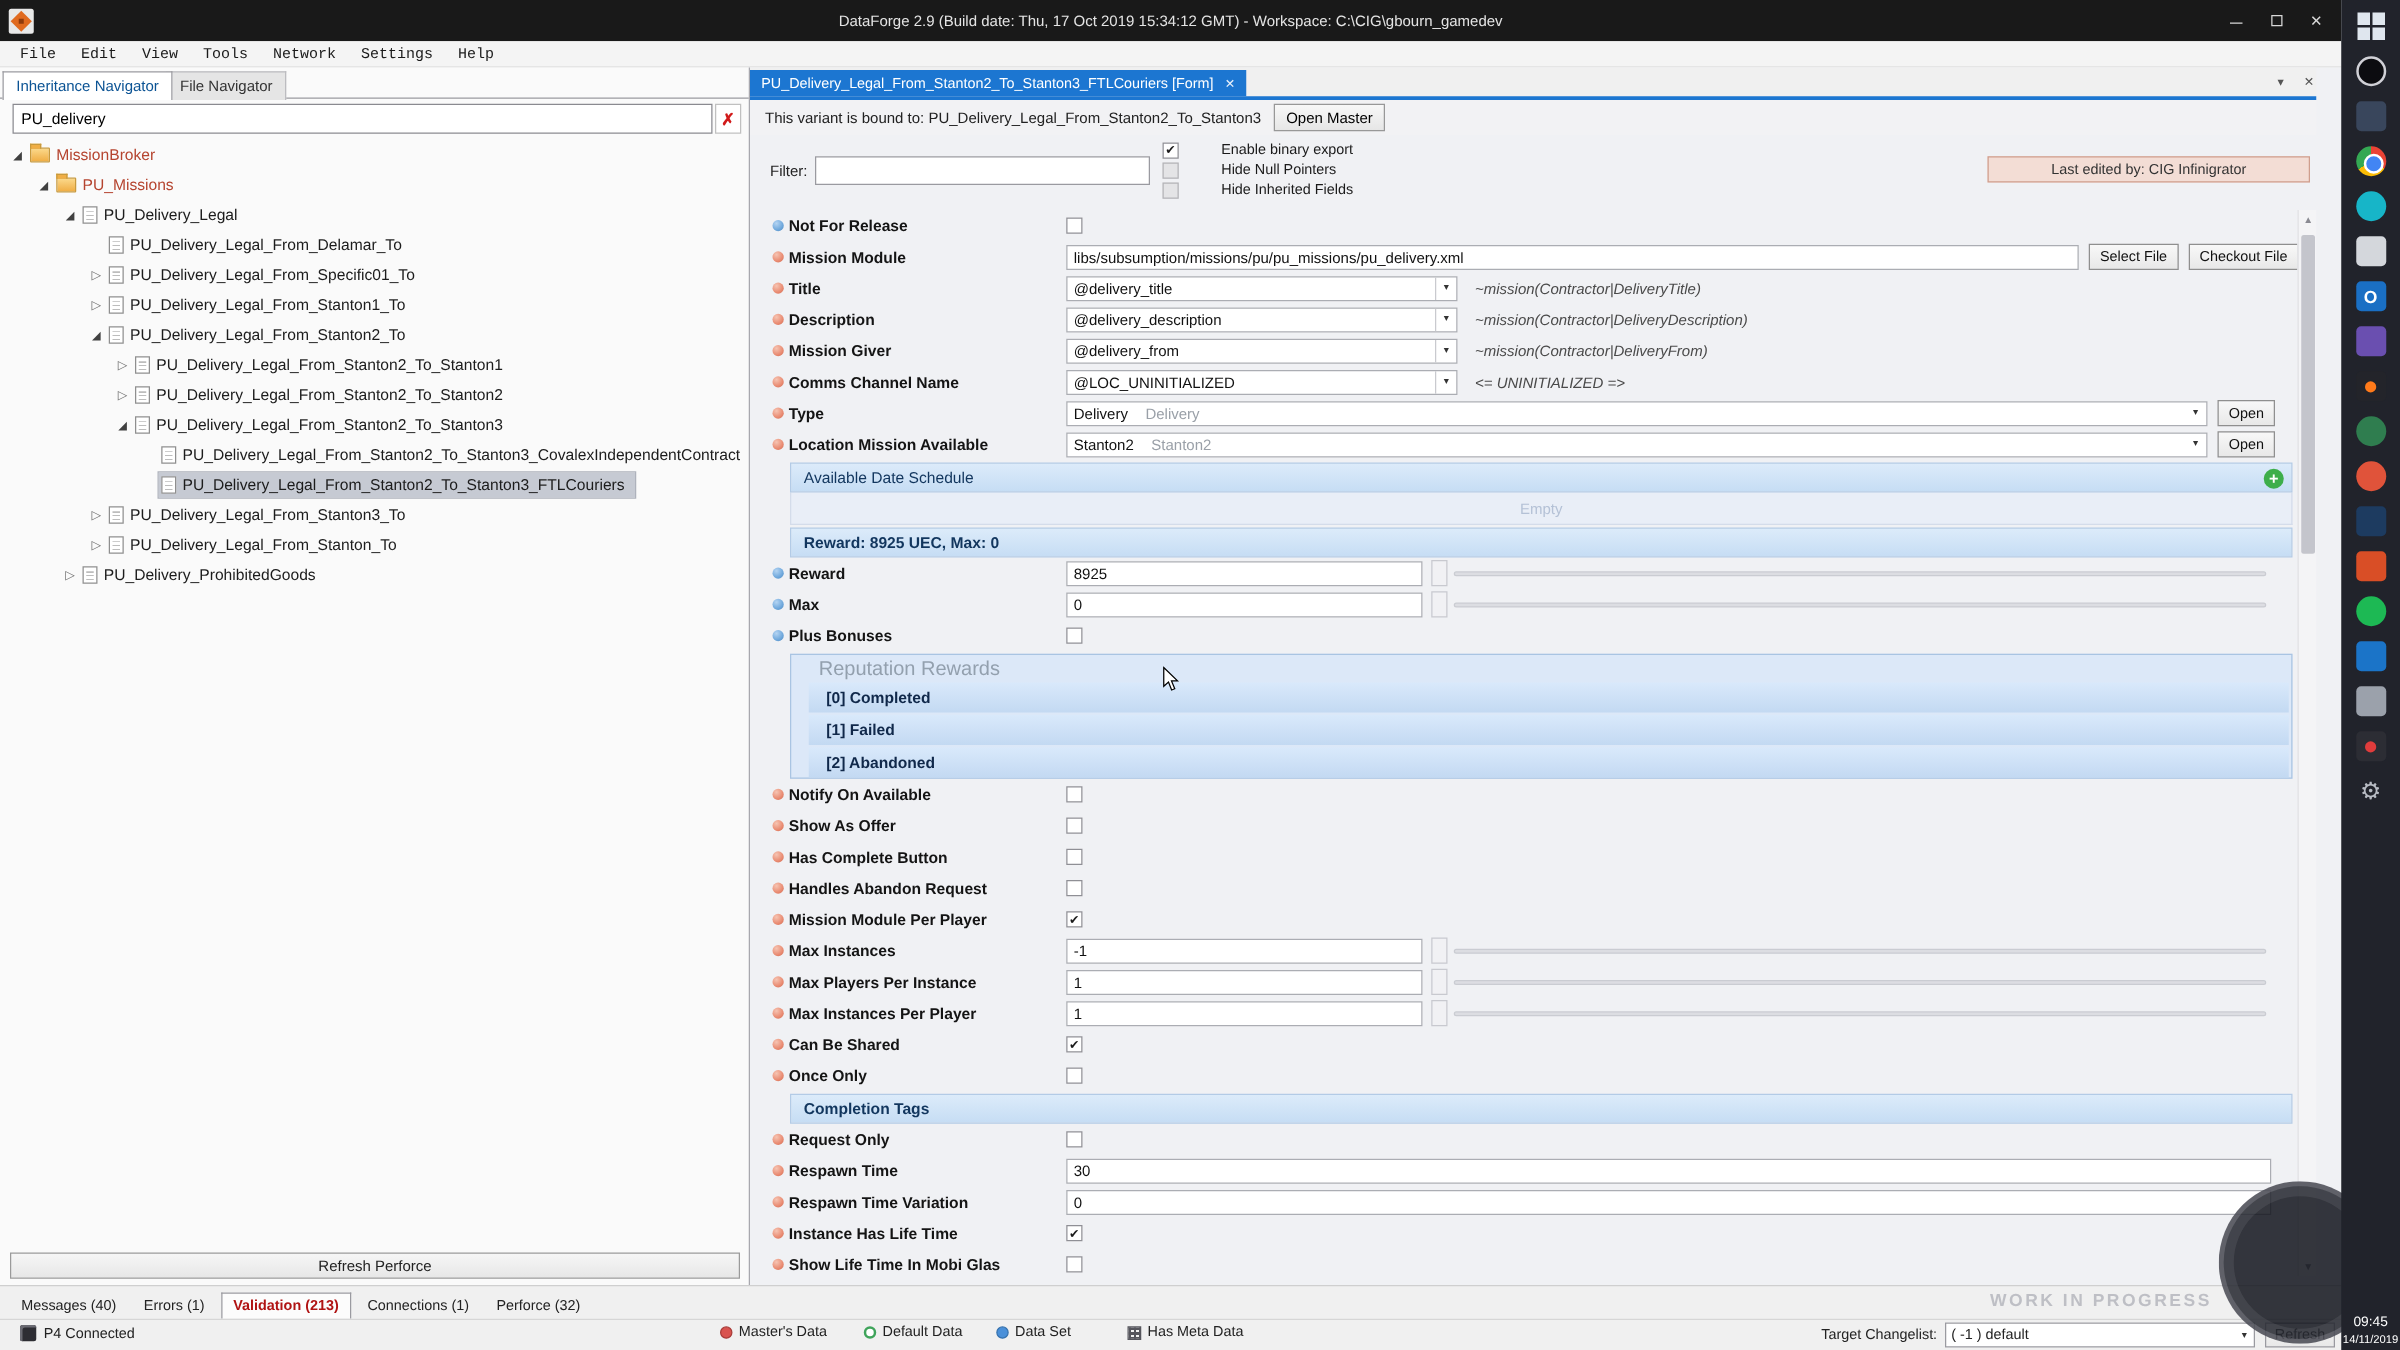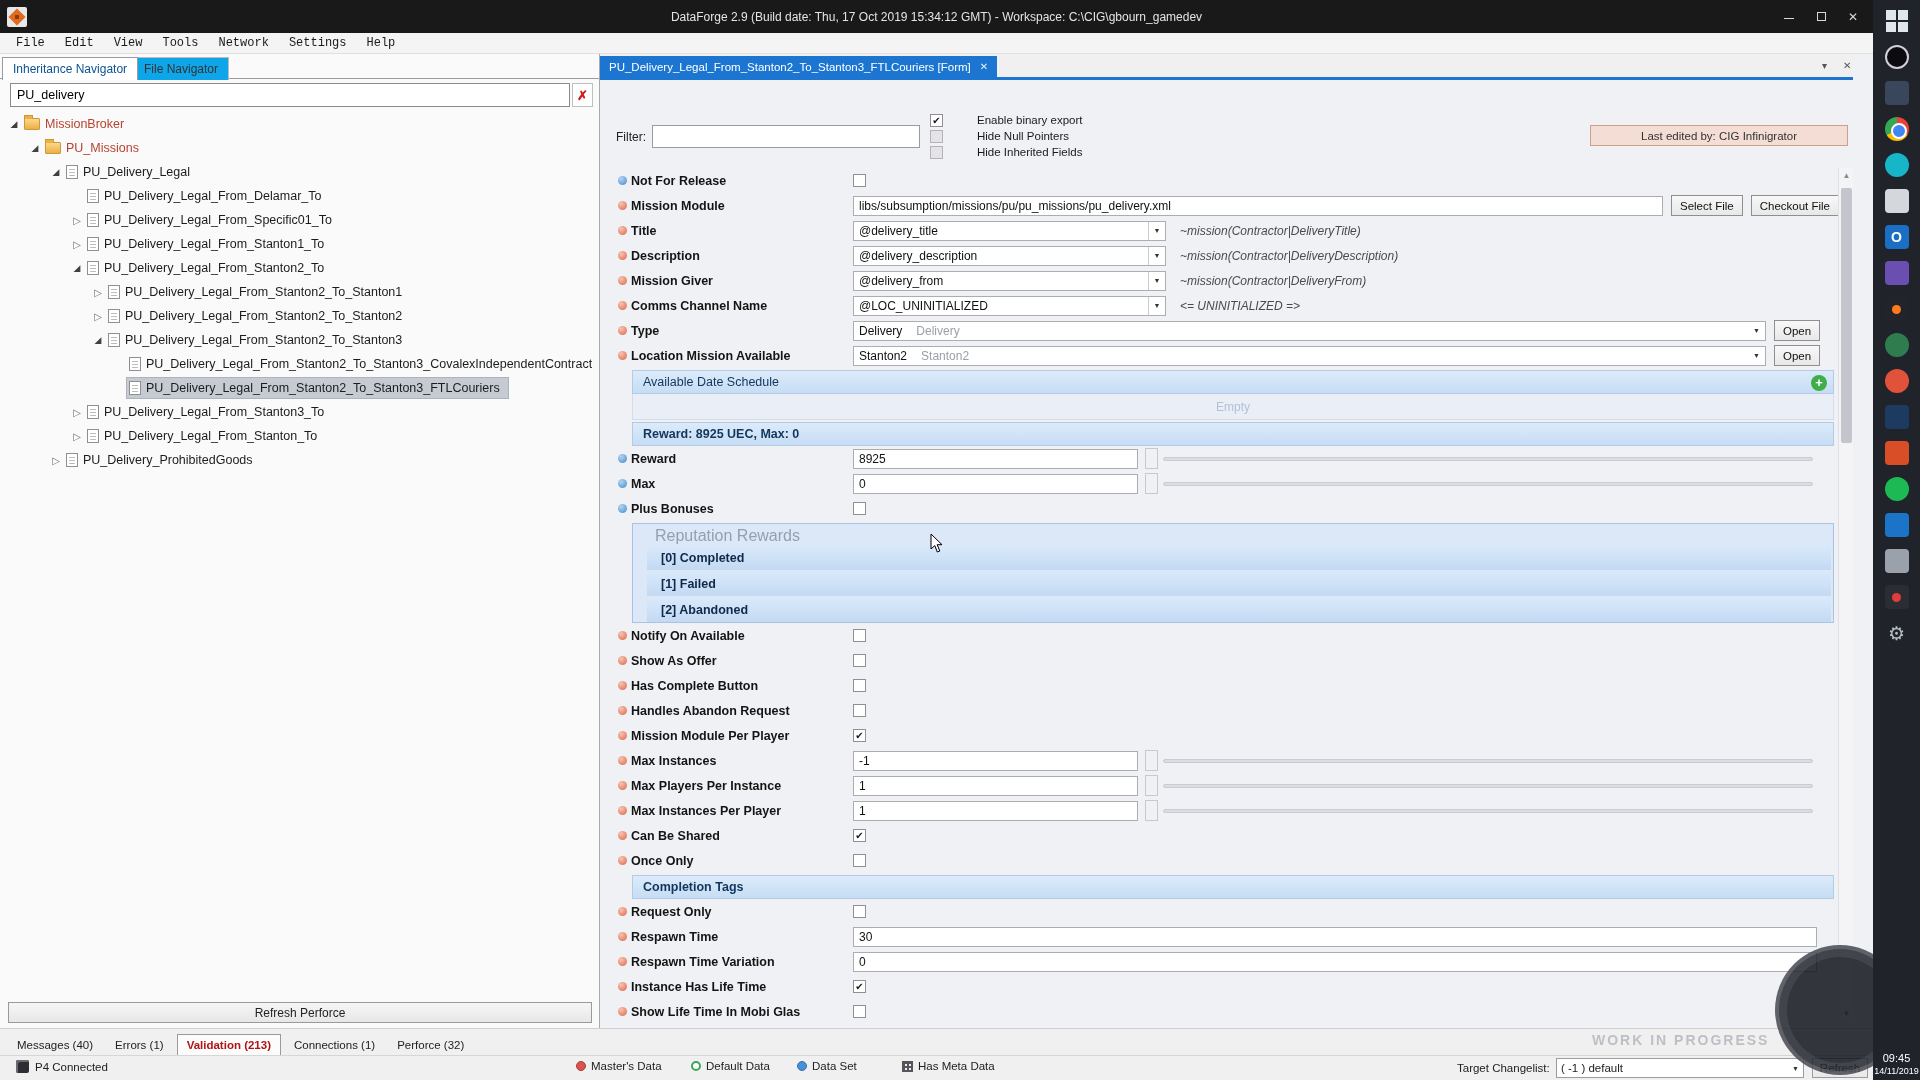--- a/index.html
+++ b/index.html
@@ -20,21 +20,21 @@
 
   
   #menubar { position:absolute; left:0; top:33px; width:1873px; height:21px; background:#f4f4f4; border-bottom:1px solid #e0e0e0; display:flex; align-items:center; padding-left:6px; }
   .menu-item { font-size:12px; color:#1a1a1a; padding:2px 10px;font-family:Liberation Mono, monospace; }
 
   
   #leftpanel { position:absolute; left:0; top:54px; width:600px; height:974px; background:#fafafa; border-right:1px solid #a8a8ae; }
   #lp-tabs { position:absolute; left:0; top:1px; width:100%; height:24px; border-bottom:1px solid #9a9aa0; }
   .lp-tab { position:absolute; top:2px; height:23px; font-size:12px; display:flex; align-items:center; padding:0 10px; }
   .lp-tab.active { left:2px; background:#ffffff; border:1px solid #9a9aa0; border-bottom:none; z-index:2; color:#0b5394; }
-  .lp-tab.inactive { left:133px; background:#0ea5e9; border:1px solid #bcbcc0; border-bottom:none; color:#333;text-align:right; }
+  .lp-tab.inactive { left:133px; background:#e5e5e5; border:1px solid #bcbcc0; border-bottom:none; color:#333;text-align:right; }
   #lp-search { position:absolute; left:10px; top:29px; width:560px; height:24px; border:1px solid #8a8a90; background:#fff; font-size:12.5px; padding:0 6px; font-family:"Liberation Sans",sans-serif; }
   #lp-clear { position:absolute; left:572px; top:29px; width:21px; height:24px; background:#fff; border:1px solid #c0c0c0; color:#d11a1a; font-weight:bold; font-size:13px; display:flex; align-items:center; justify-content:center; }
   #tree { position:absolute; left:0; top:58px; width:592px; height:886px; overflow:hidden; background:#fafafa; }
   .tree-row { height:24px; display:flex; align-items:center; font-size:12.5px; color:#1c1c1c; white-space:nowrap; }
   .tw-exp { width:16px; text-align:center; font-size:9px; color:#404040; flex:none; }
   .tw-exp.closed { font-size:10px; color:#707070; }
   .icon-folder { flex:none; width:16px; height:12px; background:linear-gradient(#fbd88a,#f0ae45); border:1px solid #c89a3e; border-radius:1px; position:relative; margin-right:5px; }
   .icon-folder::before { content:""; position:absolute; left:-1px; top:-4px; width:7px; height:3px; background:#f0ae45; border:1px solid #c89a3e; border-bottom:none; }
   .icon-doc { flex:none; width:12px; height:14px; background:#fff; border:1px solid #8f8f8f; position:relative; margin-right:5px; }
   .icon-doc::after { content:""; position:absolute; left:2px; right:2px; top:3px; height:8px; background:repeating-linear-gradient(#bdbdbd 0 1px, transparent 1px 3px); }
@@ -287,20 +287,24 @@
 
   <div id="mainpanel">
     <div id="doc-tabstrip">
       <div id="doc-tab">
         <span>PU_Delivery_Legal_From_Stanton2_To_Stanton3_FTLCouriers [Form]</span>
         <span class="tab-close">✕</span>
       </div>
       <span class="strip-ico" style="left:1222px">▾</span>
       <span class="strip-ico" style="left:1243px">✕</span>
     </div>
+    <div id="bound-row">
+      <span id="bound-text">This variant is bound to: PU_Delivery_Legal_From_Stanton2_To_Stanton3</span>
+      <div id="open-master">Open Master</div>
+    </div>
     <div id="last-edited">Last edited by: CIG Infinigrator</div>
     <span id="filter-label">Filter:</span>
     <input id="filter-input" value="" style="">
     <div id="filter-checks">
         <div class="fcheck">
           <span class="cb checked"></span>
           <span class="lbl">Enable binary export</span>
         </div>
         <div class="fcheck">
           <span class="cb disabled"></span>

